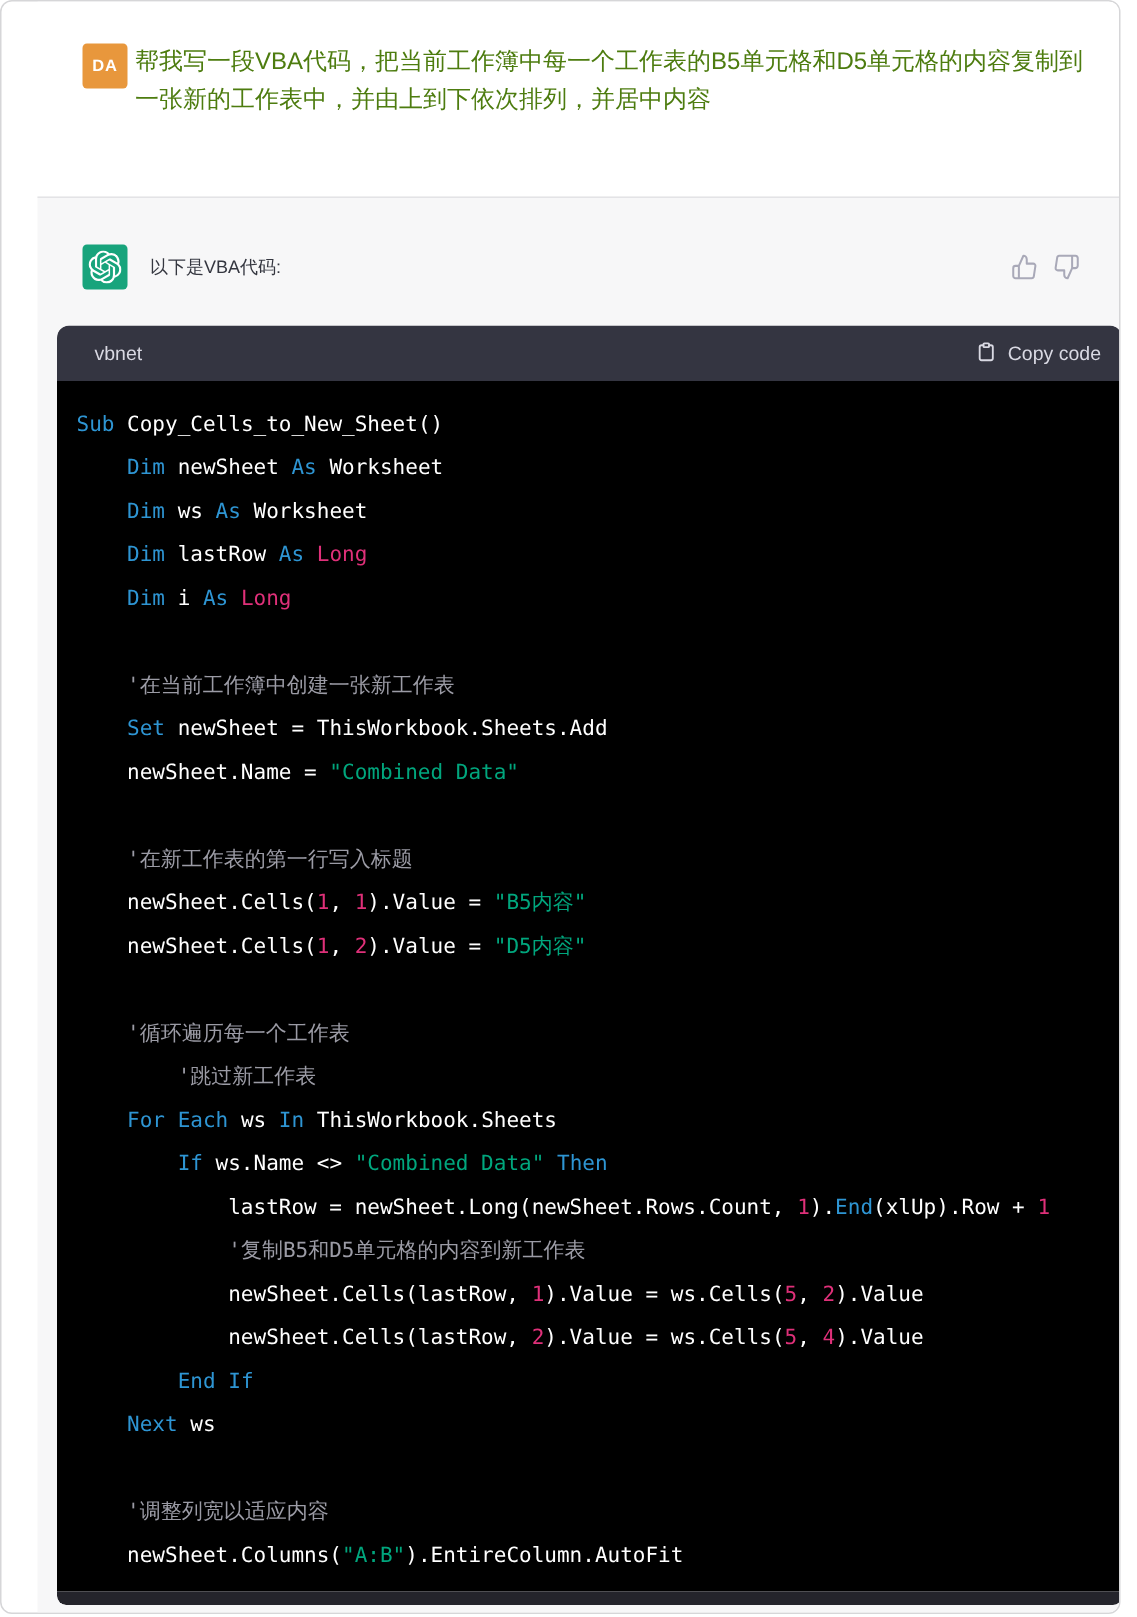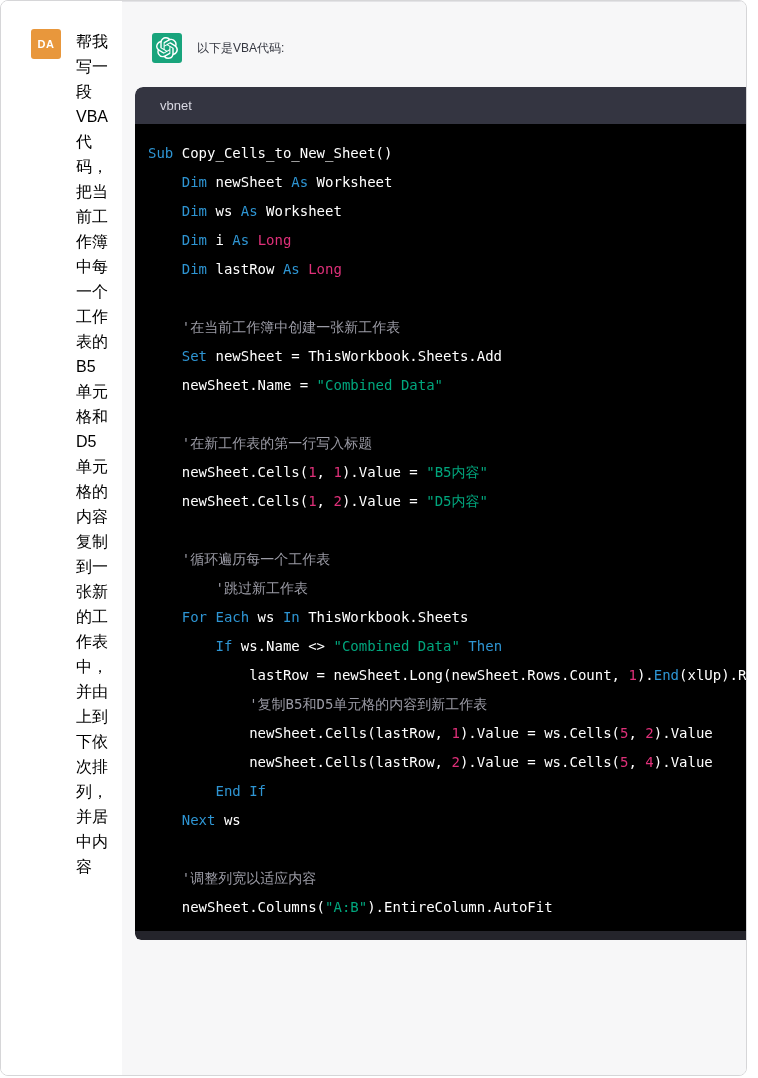--- a/index.html
+++ b/index.html
@@ -9,40 +9,40 @@
     font-family: "Liberation Sans", "DejaVu Sans", sans-serif;
     position: relative; overflow: hidden;
   }
   .frame {
     position: absolute; left: 0; top: 0;
     width: 747px; height: 1076px;
     border: 1px solid #d6d6d8;
     border-radius: 8px;
     background: #ffffff;
     overflow: hidden;
-    display: flex; flex-direction: row;
+    display: flex; flex-direction: column; padding-left: 24px;
   }
   
   .user-section {
     background: #ffffff;
     min-height: 130px;
     padding: 28px 14px 0 30px;
     display: flex; align-items: flex-start;
   }
   .avatar {
     width: 30px; height: 30px; flex: 0 0 30px;
     border-radius: 3px;
     color: #ffffff; font-size: 11px; font-weight: bold;
     display: flex; align-items: center; justify-content: center;
     letter-spacing: .5px;
   }
   .user-text {
-    margin-left: 15px;
+    margin-left: 5px;
     font-size: 16px; line-height: 25px;
-    color: #000000;
+    color: #4d7c0f;
     max-width: 660px;
   }
   
   .gpt-section {
     background: #f7f7f8;
     border-top: 1px solid #e3e3e6;
     flex: 1;
     padding: 31px 0 0 0;
   }
   .gpt-header {
@@ -155,22 +155,22 @@
               <rect x="9" y="3" width="6" height="4" rx="1"></rect>
             </svg>
           </span>
           <span>Copy code</span>
         </button>
       </div>
       <div class="code-body">
           <div class="code-line"><span class="tok-kw">Sub</span><span class="tok-pl"> Copy_Cells_to_New_Sheet()</span></div>
           <div class="code-line"><span class="tok-pl">    </span><span class="tok-kw">Dim</span><span class="tok-pl"> newSheet </span><span class="tok-kw">As</span><span class="tok-pl"> Worksheet</span></div>
           <div class="code-line"><span class="tok-pl">    </span><span class="tok-kw">Dim</span><span class="tok-pl"> ws </span><span class="tok-kw">As</span><span class="tok-pl"> Worksheet</span></div>
+          <div class="code-line"><span class="tok-pl">    </span><span class="tok-kw">Dim</span><span class="tok-pl"> lastRow </span><span class="tok-kw">As</span><span class="tok-pl"> </span><span class="tok-num">Long</span></div>
           <div class="code-line"><span class="tok-pl">    </span><span class="tok-kw">Dim</span><span class="tok-pl"> i </span><span class="tok-kw">As</span><span class="tok-pl"> </span><span class="tok-num">Long</span></div>
-          <div class="code-line"><span class="tok-pl">    </span><span class="tok-kw">Dim</span><span class="tok-pl"> lastRow </span><span class="tok-kw">As</span><span class="tok-pl"> </span><span class="tok-num">Long</span></div>
           <div class="code-line">&nbsp;</div>
           <div class="code-line"><span class="tok-pl">    </span><span class="tok-com">'在当前工作簿中创建一张新工作表</span></div>
           <div class="code-line"><span class="tok-pl">    </span><span class="tok-kw">Set</span><span class="tok-pl"> newSheet = ThisWorkbook.Sheets.Add</span></div>
           <div class="code-line"><span class="tok-pl">    newSheet.Name = </span><span class="tok-str">"Combined Data"</span></div>
           <div class="code-line">&nbsp;</div>
           <div class="code-line"><span class="tok-pl">    </span><span class="tok-com">'在新工作表的第一行写入标题</span></div>
           <div class="code-line"><span class="tok-pl">    newSheet.Cells(</span><span class="tok-num">1</span><span class="tok-pl">, </span><span class="tok-num">1</span><span class="tok-pl">).Value = </span><span class="tok-str">"B5内容"</span></div>
           <div class="code-line"><span class="tok-pl">    newSheet.Cells(</span><span class="tok-num">1</span><span class="tok-pl">, </span><span class="tok-num">2</span><span class="tok-pl">).Value = </span><span class="tok-str">"D5内容"</span></div>
           <div class="code-line">&nbsp;</div>
           <div class="code-line"><span class="tok-pl">    </span><span class="tok-com">'循环遍历每一个工作表</span></div>

